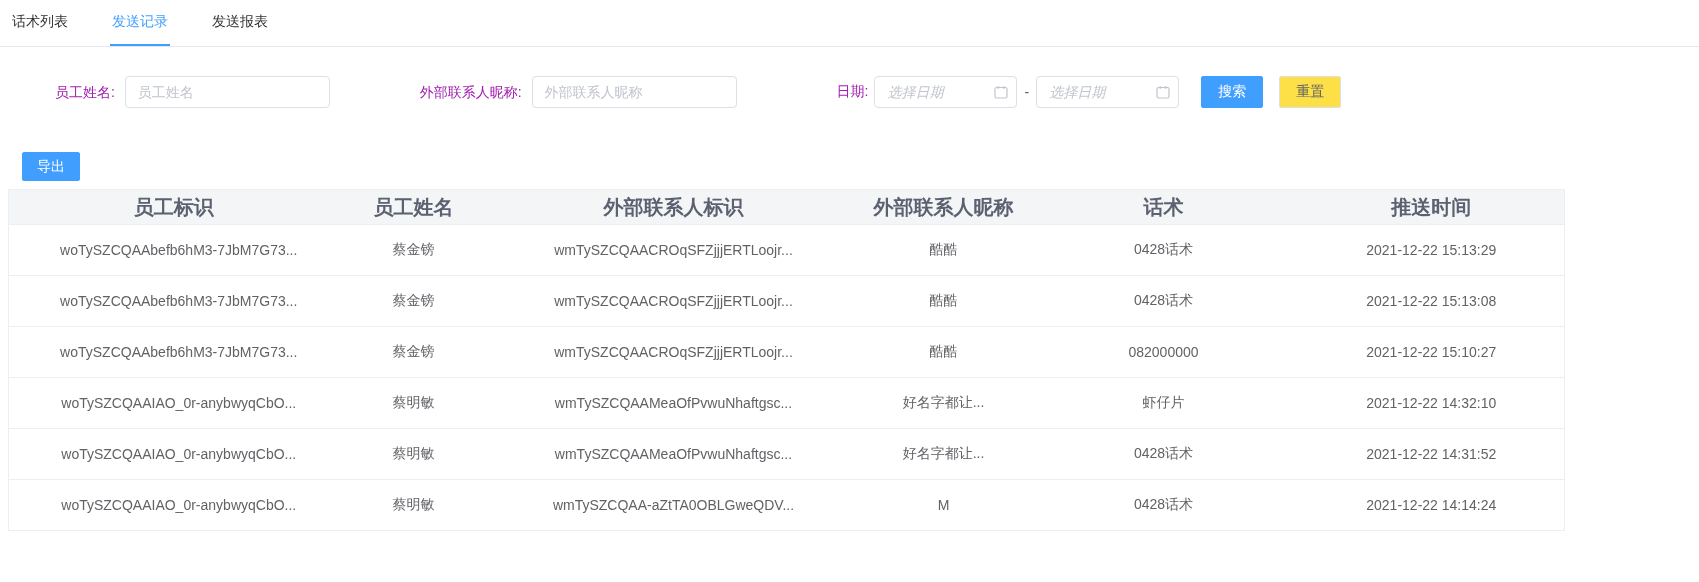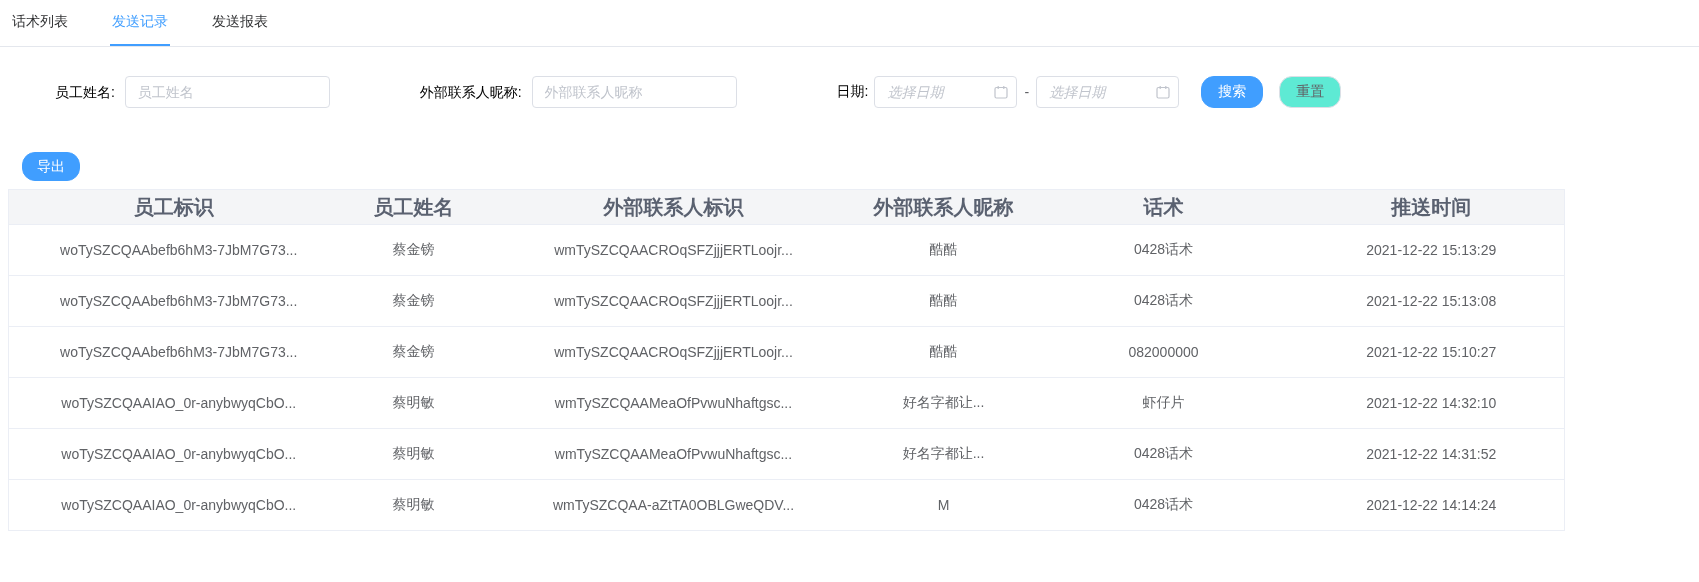--- a/index.html
+++ b/index.html
@@ -8,36 +8,36 @@
 
   
   .tabs-bar { display:flex; align-items:flex-end; height:47px; padding-left:10px;
     border-bottom:1px solid #e4e7ed; }
   .tab { height:100%; display:flex; align-items:center; margin-right:40px;
     padding:0 2px; cursor:pointer; color:#303133; border-bottom:2px solid transparent;text-align:right; }
   .tab.active { color:var(--accent); border-bottom-color:var(--accent); }
 
   
   .filter-row { display:flex; align-items:center; margin-top:29px; height:32px; }
-  .f-label { color:#000000; margin-right:6px; white-space:nowrap; }
+  .f-label { color:#a21caf; margin-right:6px; white-space:nowrap; }
   .f-input { height:32px; border:1px solid #dcdfe6; border-radius:4px; padding:0 12px;
     font-size:14px; color:#606266; outline:none; font-family:inherit; }
   .f-input::placeholder { color:#c0c4cc; }
   .grp1 { margin-left:55px; }
   .grp2 { margin-left:90px; }
   .grp3 { margin-left:100px; display:flex; align-items:center; }
   .txt-input { width:205px; }
   .date-box { position:relative; display:inline-flex; align-items:center; }
   .date-input { width:143px; padding-right:30px;font-style:italic; }
   .date-box svg { position:absolute; right:9px; pointer-events:none; }
   .date-sep { margin:0 7px; color:#606266; }
-  .btn { height:32px; border-radius:13px; font-size:14px; cursor:pointer;
+  .btn { height:32px; border-radius:2px; font-size:14px; cursor:pointer;
     font-family:inherit; padding:0 16px; }
   .btn-primary { background:var(--accent); border:1px solid var(--accent); color:#fff; }
-  .btn-plain { background:#5eead4; border:1px solid #dcdfe6; color:#606266; }
+  .btn-plain { background:#fde047; border:1px solid #dcdfe6; color:#606266; }
   .search-btn { margin-left:22px; }
   .reset-btn { margin-left:16px; }
 
   
   .export-row { margin:44px 0 8px 22px; }
   .export-btn { height:29px; padding:0 14px; }
 
   
   .table-wrap { margin-left:8px; width:1557px; }
   table { width:100%; border-collapse:collapse; table-layout:fixed;

